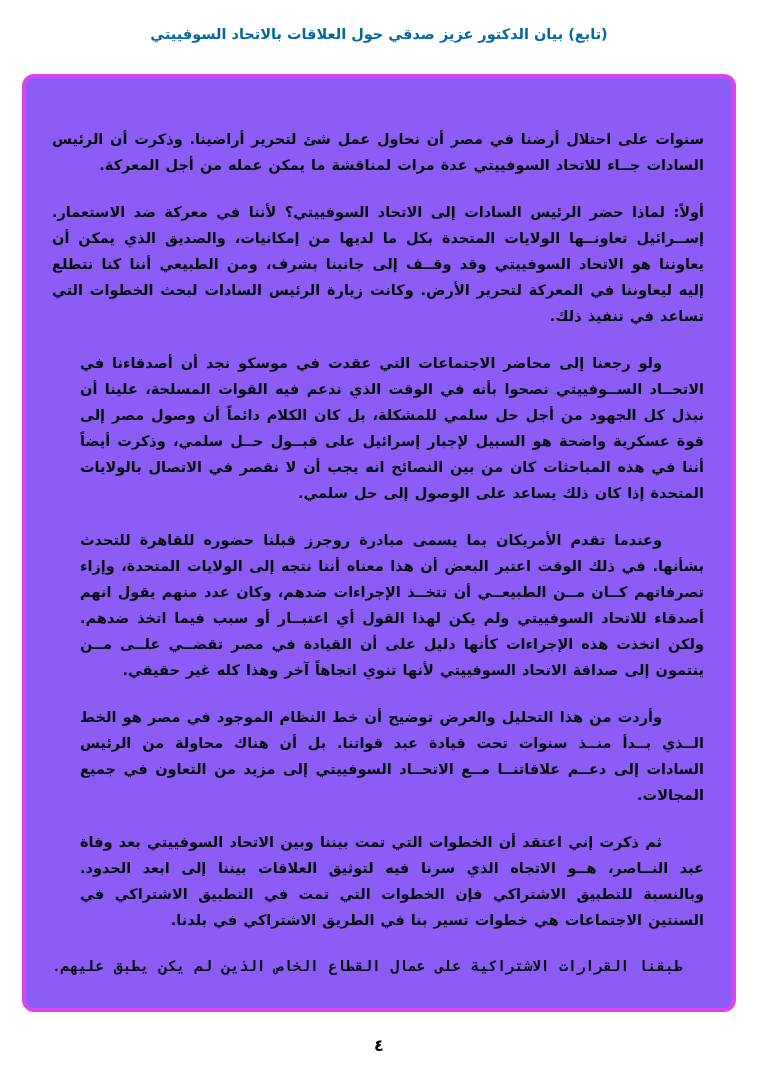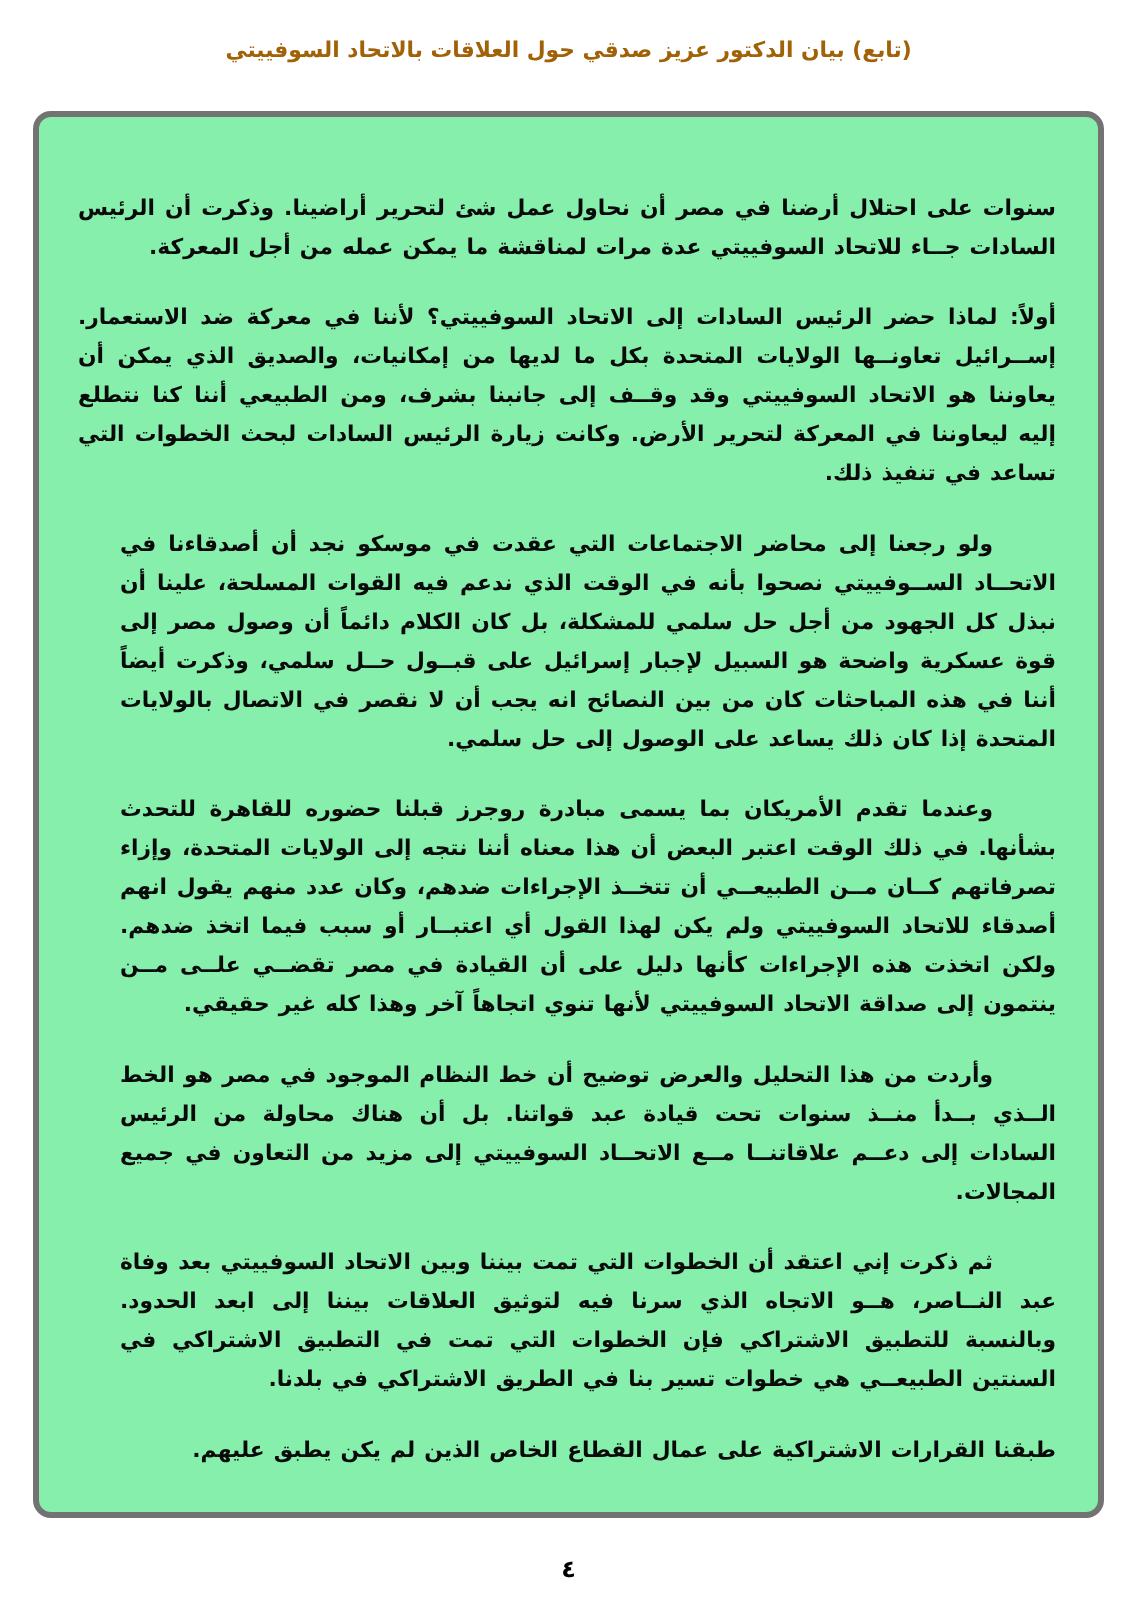--- a/index.html
+++ b/index.html
@@ -17,52 +17,53 @@
   }
   .header {
     position: absolute;
     top: 26px;
     left: 0;
     width: 100%;
     text-align: center;
     direction: rtl;
     font-weight: bold;
     font-size: 14.5px;
-    color: #a16207;
+    color: #0369a1;
   }
   .frame {
     position: absolute;
     left: 22px;
     top: 74px;
     width: 714px;
     height: 938px;
     box-sizing: border-box;
-    border: 4px solid #737373;
+    border: 4px solid #d946ef;
     border-radius: 12px;
     padding: 48px 28px 0 26px;
     direction: rtl;
-    background: #86efac;
+    background: #8b5cf6;
   }
   p.para {
     margin: 0 0 21px 0;
     text-align: justify;
     direction: rtl;
     font-weight: bold;
     font-size: 14.5px;
     line-height: 26px;
     color: #0a0a0a;
     word-spacing: 1px;
   }
   p.para.indent {
     text-indent: 42px;
     margin-left: 28px;
   }
   p.para.center {
-    text-align: right;
+    text-align: left;
     text-indent: 0;
+    font-family: Liberation Mono, monospace;
   }
   .footer {
     position: absolute;
     top: 1036px;
     left: 0;
     width: 100%;
     text-align: center;
     font-weight: bold;
     font-size: 16px;
     color: #000000;
@@ -74,19 +75,19 @@
 <div class="page">
 
   <div class="header">(تابع) بيان الدكتور عزيز صدقي حول العلاقات بالاتحاد السوفييتي</div>
 
   <div class="frame">
     <p class="para">سنوات على احتلال أرضنا في مصر أن نحاول عمل شئ لتحرير أراضينا. وذكرت أن الرئيس السادات جــاء للاتحاد السوفييتي عدة مرات لمناقشة ما يمكن عمله من أجل المعركة.</p>
     <p class="para">أولاً: لماذا حضر الرئيس السادات إلى الاتحاد السوفييتي؟ لأننا في معركة ضد الاستعمار. إســرائيل تعاونــها الولايات المتحدة بكل ما لديها من إمكانيات، والصديق الذي يمكن أن يعاوننا هو الاتحاد السوفييتي وقد وقــف إلى جانبنا بشرف، ومن الطبيعي أننا كنا نتطلع إليه ليعاوننا في المعركة لتحرير الأرض. وكانت زيارة الرئيس السادات لبحث الخطوات التي تساعد في تنفيذ ذلك.</p>
     <p class="para indent">ولو رجعنا إلى محاضر الاجتماعات التي عقدت في موسكو نجد أن أصدقاءنا في الاتحــاد الســوفييتي نصحوا بأنه في الوقت الذي ندعم فيه القوات المسلحة، علينا أن نبذل كل الجهود من أجل حل سلمي للمشكلة، بل كان الكلام دائماً أن وصول مصر إلى قوة عسكرية واضحة هو السبيل لإجبار إسرائيل على قبــول حــل سلمي، وذكرت أيضاً أننا في هذه المباحثات كان من بين النصائح انه يجب أن لا نقصر في الاتصال بالولايات المتحدة إذا كان ذلك يساعد على الوصول إلى حل سلمي.</p>
     <p class="para indent">وعندما تقدم الأمريكان بما يسمى مبادرة روجرز قبلنا حضوره للقاهرة للتحدث بشأنها. في ذلك الوقت اعتبر البعض أن هذا معناه أننا نتجه إلى الولايات المتحدة، وإزاء تصرفاتهم كــان مــن الطبيعــي أن تتخــذ الإجراءات ضدهم، وكان عدد منهم يقول انهم أصدقاء للاتحاد السوفييتي ولم يكن لهذا القول أي اعتبــار أو سبب فيما اتخذ ضدهم. ولكن اتخذت هذه الإجراءات كأنها دليل على أن القيادة في مصر تقضــي علــى مــن ينتمون إلى صداقة الاتحاد السوفييتي لأنها تنوي اتجاهاً آخر وهذا كله غير حقيقي.</p>
     <p class="para indent">وأردت من هذا التحليل والعرض توضيح أن خط النظام الموجود في مصر هو الخط الــذي بــدأ منــذ سنوات تحت قيادة عبد قواتنا. بل أن هناك محاولة من الرئيس السادات إلى دعــم علاقاتنــا مــع الاتحــاد السوفييتي إلى مزيد من التعاون في جميع المجالات.</p>
-    <p class="para indent">ثم ذكرت إني اعتقد أن الخطوات التي تمت بيننا وبين الاتحاد السوفييتي بعد وفاة عبد النــاصر، هــو الاتجاه الذي سرنا فيه لتوثيق العلاقات بيننا إلى ابعد الحدود. وبالنسبة للتطبيق الاشتراكي فإن الخطوات التي تمت في التطبيق الاشتراكي في السنتين الطبيعــي هي خطوات تسير بنا في الطريق الاشتراكي في بلدنا.</p>
+    <p class="para indent">ثم ذكرت إني اعتقد أن الخطوات التي تمت بيننا وبين الاتحاد السوفييتي بعد وفاة عبد النــاصر، هــو الاتجاه الذي سرنا فيه لتوثيق العلاقات بيننا إلى ابعد الحدود. وبالنسبة للتطبيق الاشتراكي فإن الخطوات التي تمت في التطبيق الاشتراكي في السنتين الاجتماعات هي خطوات تسير بنا في الطريق الاشتراكي في بلدنا.</p>
     <p class="para center">طبقنا القرارات الاشتراكية على عمال القطاع الخاص الذين لم يكن يطبق عليهم.</p>
   </div>
 
   <div class="footer">٤</div>
 
 </div>
 
 </body></html>

